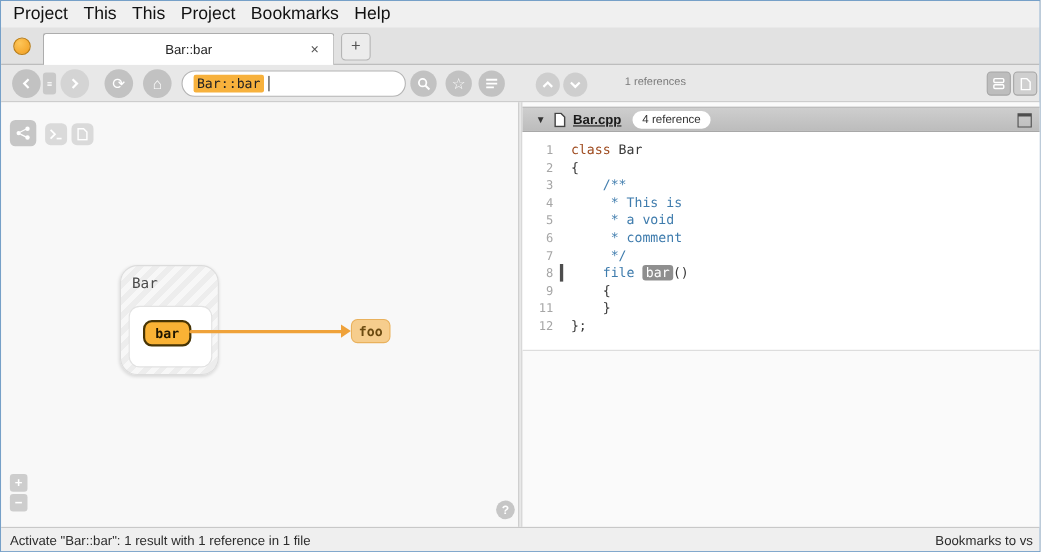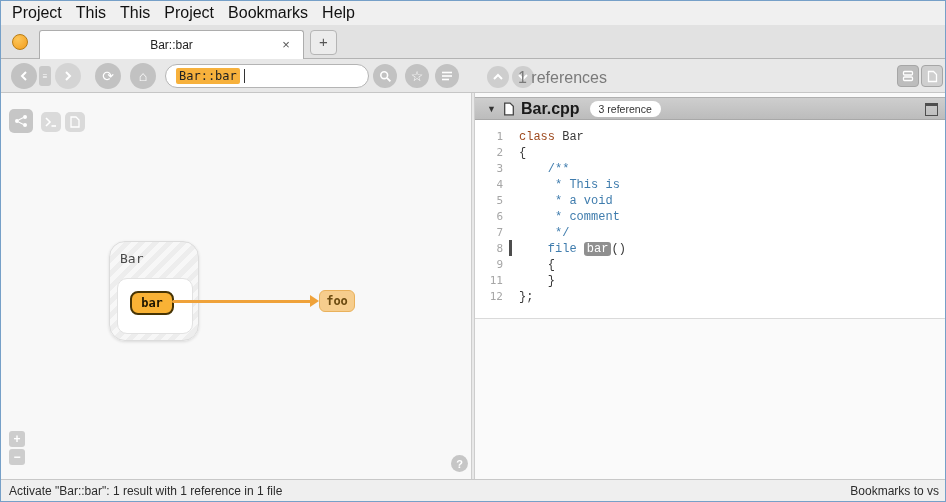--- a/index.html
+++ b/index.html
@@ -62,21 +62,21 @@
     background:#fff; border:1px solid #b4b4b4; border-radius:12px;
     display:flex; align-items:center; padding-left:10px;
     font-family:"DejaVu Sans Mono", monospace; font-size:12px;
   }
   .search-highlight { background:#f7b13c; color:#222; padding:1px 3px; border-radius:2px; }
   .caret { width:1px; height:14px; background:#333; margin-left:4px; }
   .sqbtn {
     position:absolute; top:5px; width:24px; height:24px; background:#c2c2c2;
     border-radius:12px; display:flex; align-items:center; justify-content:center; color:#fff;
   }
-  .refs-label { position:absolute; left:517px; top:10px; font-size:16px; color:#7a7a7a; }
+  .refs-label { position:absolute; left:567px; top:10px; font-size:10px; color:#7a7a7a; }
   .viewbtn {
     position:absolute; top:6px; width:22px; height:22px; border-radius:4px;
     display:flex; align-items:center; justify-content:center;
     border:1px solid #a6a6a6;
   }
   
   .main { position:relative; height:386px; }
   .graph-panel {
     position:absolute; left:0; top:0; width:470px; height:386px; background:#f8f8f8;
   }
@@ -139,21 +139,21 @@
     display:flex; align-items:center; justify-content:center;
   }
   
   .file-header {
     position:absolute; left:0; top:4px; width:472px; height:23px;
     background:linear-gradient(#cecece,#bcbcbc);
     border-top:1px solid #b0b0b0; border-bottom:1px solid #a8a8a8;
     display:flex; align-items:center;
   }
   .tri { margin-left:12px; font-size:9px; color:#333; }
-  .file-name { margin-left:6px; font-size:16px; font-weight:bold; color:#1a1a1a; }
+  .file-name { margin-left:6px; font-size:12px; font-weight:bold; color:#1a1a1a;text-decoration:underline; }
   .ref-badge {
     margin-left:10px; background:#fff; border-radius:9px; padding:2px 9px;
     font-size:10.5px; color:#333;
   }
   .maxbtn {
     position:absolute; right:9px; top:5px; width:13px; height:13px;
     border:1.5px solid #4e4e4e; border-top-width:3px; background:transparent;
   }
   .snippet {
     position:absolute; left:0; top:27px; width:472px; background:#fff;
@@ -163,21 +163,21 @@
   .gutter {
     width:34px; text-align:right; padding-right:6px;
     font-family:"DejaVu Sans Mono", monospace; font-size:11px; color:#a6a6a6;
   }
   .marker { width:6px; height:16px; }
   .marker.on { border-left:3px solid #4d4d4d; margin-left:0; }
   .code-content {
     white-space:pre; font-family:"DejaVu Sans Mono", monospace; font-size:12px;
     padding-left:4px;
   }
-  .code-content span { white-space:pre;font-family:Liberation Mono, monospace; }
+  .code-content span { white-space:pre; }
   .tok-p   { color:#3a3a3a; }
   .tok-kw  { color:#9e4a1e; }
   .tok-type{ color:#3a3a3a; }
   .tok-kw2 { color:#3f7cad; }
   .tok-cm  { color:#3f7cad; }
   .tok-fn  { color:#3a3a3a; }
   .tok-active { background:#8f8f8f; color:#ffffff; border-radius:3px; padding:0 3px; }
   
   .statusbar {
     position:relative; height:22px; background:#efefef; border-top:1px solid #c8c8c8;
@@ -310,21 +310,21 @@
 
     <div class="vdivider"></div>
 
     <div class="code-panel">
       <div class="file-header">
         <span class="tri">▼</span>
         <svg width="12" height="14" viewBox="0 0 11 13" style="margin-left:7px;">
           <path d="M1.5 1 h5 l3 3 v8 h-8 z" stroke="#444" stroke-width="1.2" fill="#fff"></path>
         </svg>
         <span class="file-name">Bar.cpp</span>
-        <span class="ref-badge">3 reference</span>
+        <span class="ref-badge">4 reference</span>
         <span class="maxbtn"></span>
       </div>
       <div class="snippet" id="code-lines">
           <div class="code-row">
             <span class="gutter">1</span>
             <span class="marker"></span>
             <span class="code-content"><span class="tok-kw">class</span><span class="tok-p"> </span><span class="tok-type">Bar</span></span>
           </div>
           <div class="code-row">
             <span class="gutter">2</span>

